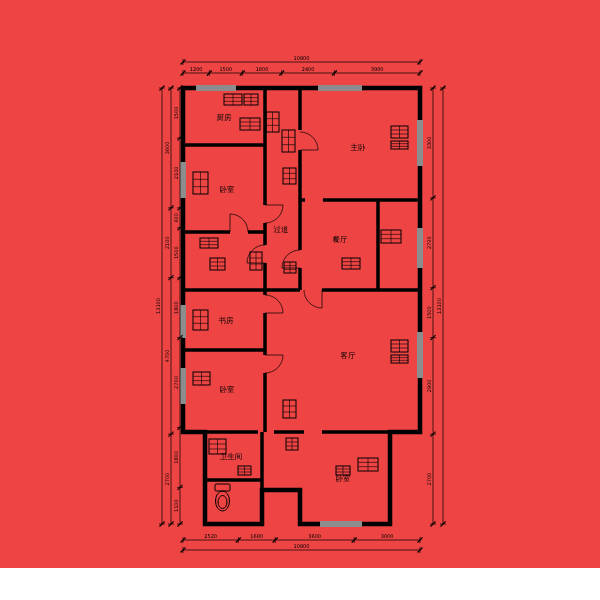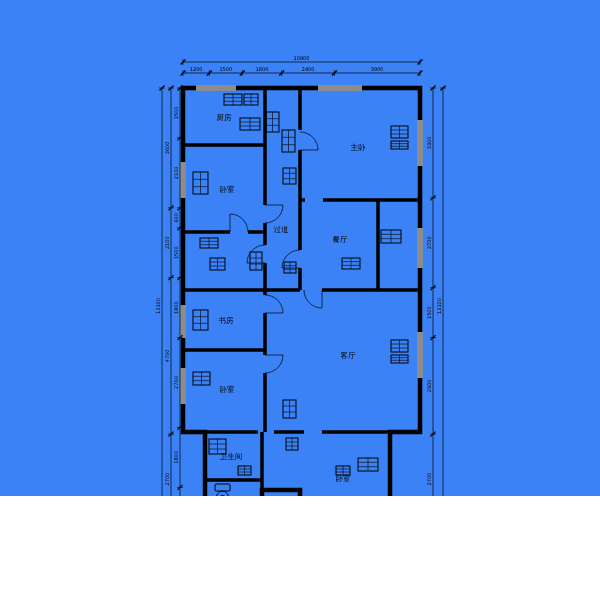--- a/index.html
+++ b/index.html
@@ -1,16 +1,16 @@
 <!DOCTYPE html>
 <html><head>
 <meta charset="utf-8">
 <style>
   html,body{margin:0;padding:0;background:#ffffff;}
-  .stage{position:relative;width:600px;height:496px;background:#3b82f6;overflow:hidden;}
+  .stage{position:relative;width:600px;height:568px;background:#ef4444;overflow:hidden;}
   svg{position:absolute;left:0;top:0;}
   .wall-outer{fill:none;stroke:#000;stroke-width:4.5;stroke-linejoin:miter;}
   .wall-inner{fill:none;stroke:#000;stroke-width:3.5;}
   .door{fill:none;stroke:#000;stroke-width:0.7;}
   .toilet{fill:none;stroke:#000;stroke-width:1;}
   .fx{fill:none;stroke:#000;stroke-width:1;}
   .fxl{stroke:#000;stroke-width:0.6;}
   .wl{stroke:#000;stroke-width:0.9;}
   .dim{stroke:#000;stroke-width:0.7;}
   .tick{stroke:#000;stroke-width:1.1;}

